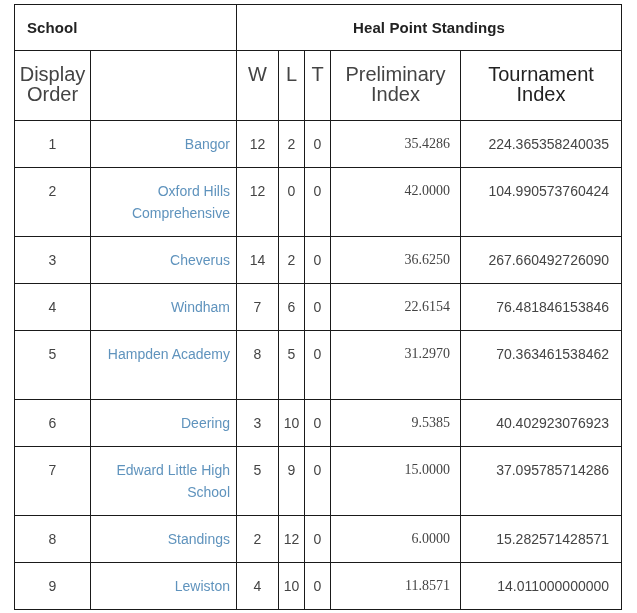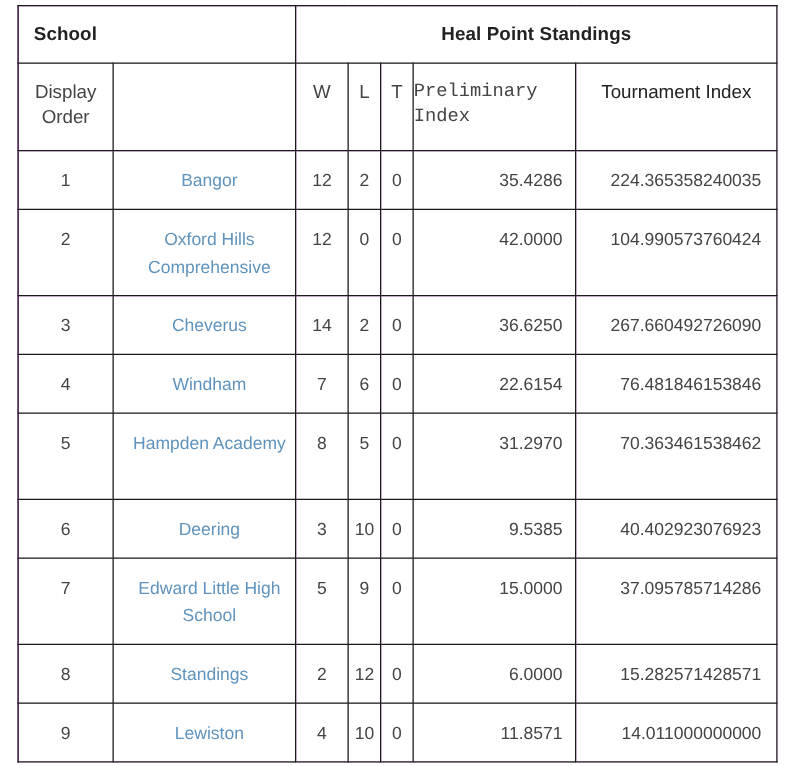--- a/index.html
+++ b/index.html
@@ -21,21 +21,21 @@
     position: absolute;
     left: 14px;
     top: 4px;
     width: 607px;
   }
 
   table.standings {
     border-collapse: collapse;
     table-layout: fixed;
     width: 607px;
-    background: #d946ef;
+    background: #be185d;
   }
 
   table.standings th,
   table.standings td {
     border: 1px solid #1a1a1a;
     padding: 0;
     vertical-align: top;
     background: #ffffff;
   }
 
@@ -61,58 +61,58 @@
     padding: 0 0 0 12px !important;
     line-height: 45px;
   }
   .grp-heal {
     line-height: 45px;
   }
 
   
   .sub-row th {
     height: 69px;
-    font-size: 15px;
+    font-size: 20px;
     font-weight: normal;
     color: #444444;
     vertical-align: top;
   }
   .sub-row th .hcell {
     padding-top: 13px;
     line-height: 20px;
   }
   .sub-order   { text-align: center; }
   .sub-blank   { }
   .sub-wlt     { text-align: center; }
-  .sub-prelim  { text-align: left; padding-right: 10px; font-family: Liberation Mono, monospace; }
+  .sub-prelim  { text-align: center; padding-right: 10px; }
   .sub-tourn   { text-align: center; font-weight: normal; color: #222222 !important; }
 
   
   tbody td {
     font-size: 14px;
     color: #444444;
   }
   tbody td .cell {
     padding-top: 12px;
     padding-bottom: 12px;
     line-height: 22px;
   }
   .td-order { text-align: center; }
-  .td-name  { text-align: center; }
+  .td-name  { text-align: right; }
   .td-name .cell { padding-left: 14px; padding-right: 6px; }
   .td-name a,
   .td-name .school-link {
     color: #5f93bd;
     text-decoration: none;
     cursor: pointer;
     font-size: 14px;
   }
   .td-wlt   { text-align: center; margin-top: 16px; }
   .td-prelim{ text-align: right; }
-  .td-prelim .cell { padding-right: 10px; }
+  .td-prelim .cell { padding-right: 10px; font-family: Liberation Serif, serif; }
   .td-tourn { text-align: right; }
   .td-tourn .cell { padding-right: 12px; }
 
   
   .r-1line td { height: 45px; }
   .r-2line td { height: 68px; }
 </style>
 </head>
 <body>
 

